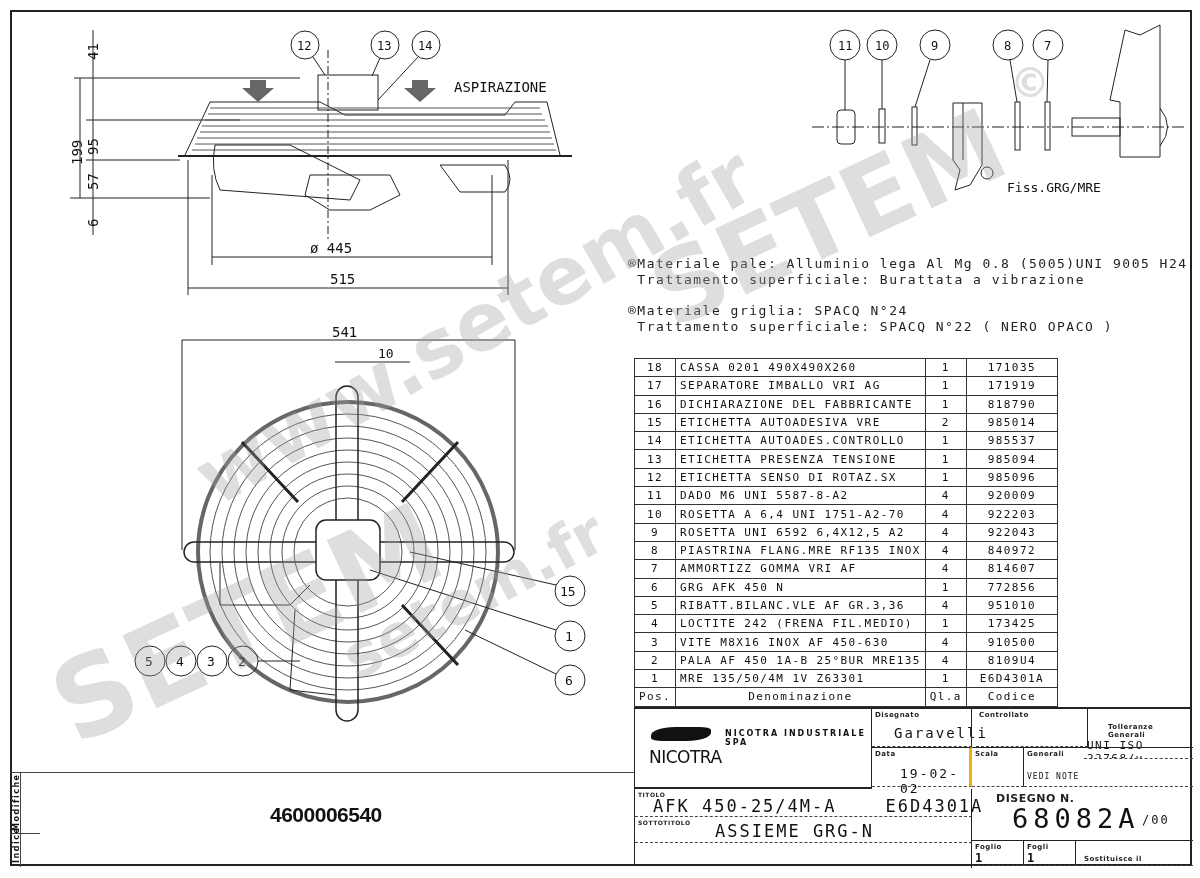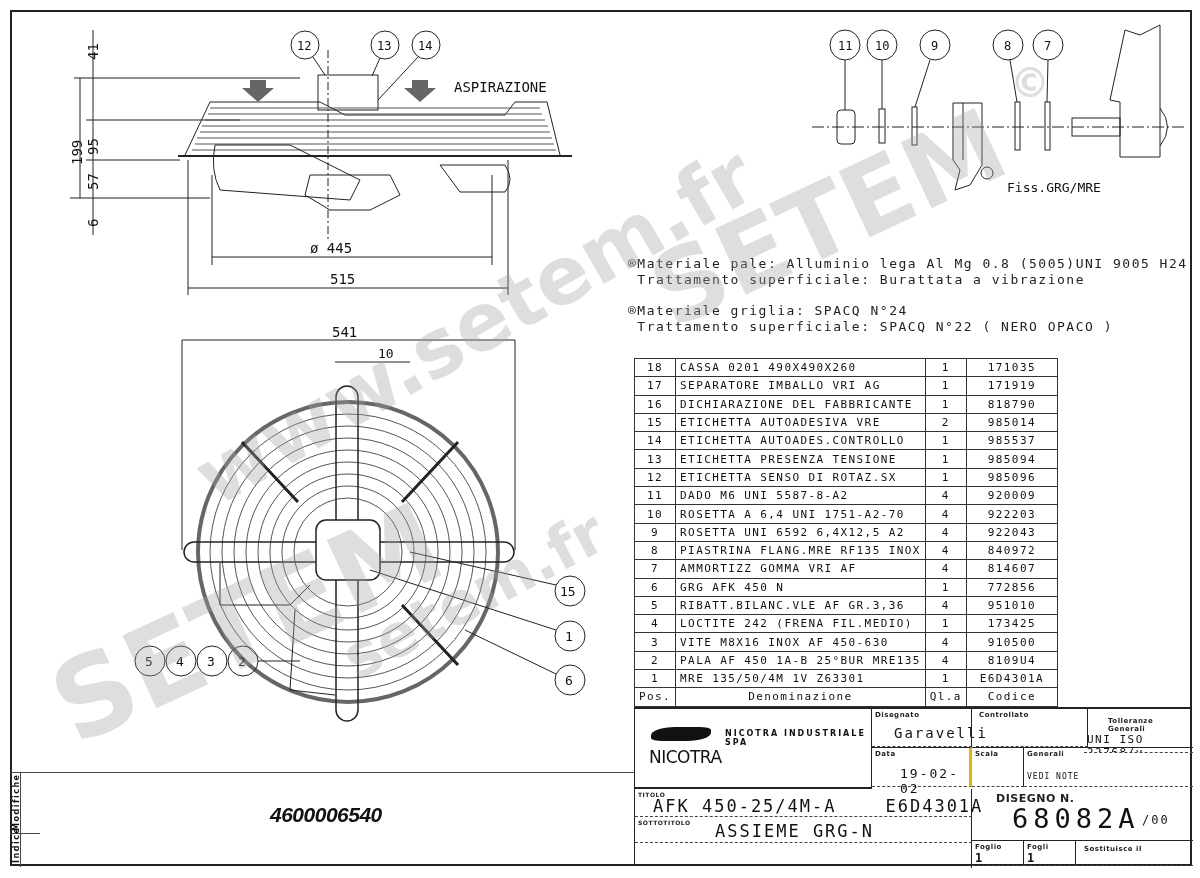--- a/index.html
+++ b/index.html
@@ -22,21 +22,21 @@
   .cell{position:absolute;box-sizing:border-box;}
   .lbl{position:absolute;font-size:7px;font-weight:bold;letter-spacing:.5px;color:#222;font-family:"DejaVu Sans","Liberation Sans",sans-serif;}
   .dash{border-bottom:1px dashed #444;}
   .val{position:absolute;font-size:14px;letter-spacing:2px;}
   .logo-wave{position:absolute;left:16px;top:18px;width:60px;height:14px;background:#111;border-radius:40% 20% 40% 20%/60% 20% 60% 20%;}
   .company{position:absolute;left:90px;top:20px;font-size:8px;font-weight:bold;letter-spacing:2px;font-family:"DejaVu Sans","Liberation Sans",sans-serif;}
   .brand{position:absolute;left:14px;top:38px;font-size:17px;font-weight:normal;font-family:"DejaVu Sans","Liberation Sans",sans-serif;letter-spacing:-.5px;}
   
   .bl{position:absolute;left:10px;top:772px;width:624px;height:94px;border-top:1px solid #444;}
   .vert{position:absolute;font-size:8px;font-weight:bold;letter-spacing:1.5px;transform:rotate(-90deg);transform-origin:left top;font-family:"DejaVu Sans","Liberation Sans",sans-serif;}
-  .partno{position:absolute;left:260px;top:30px;font-size:21px;font-weight:bold;font-style:italic;font-family:"Liberation Sans","DejaVu Sans",sans-serif;letter-spacing:-.5px;}
+  .partno{position:absolute;left:260px;top:30px;font-size:21px;font-weight:bold;font-family:"Liberation Sans","DejaVu Sans",sans-serif;letter-spacing:-.5px;}
   .watermark{position:absolute;font-family:"DejaVu Sans","Liberation Sans",sans-serif;font-weight:bold;color:rgba(160,160,160,0.35);white-space:nowrap;pointer-events:none;}
 </style>
 </head>
 <body>
 
 <div class="frame"></div>
 
 <svg class="abs" style="left:60px;top:20px" width="520" height="280">
   <g stroke="#222" fill="none" stroke-width="1">
 
@@ -322,21 +322,21 @@
   </div>
 
   <div class="cell dash" style="left:237px;top:0;width:100px;height:38px;border-right:1px solid #222;">
     <div class="lbl" style="left:3px;top:2px">Disegnato</div>
     <div class="val" style="left:22px;top:16px">Garavelli</div>
   </div>
   <div class="cell dash" style="left:320px;top:0;width:112px;height:38px;border-right:1px solid #222;margin-left:21px;">
     <div class="lbl" style="left:3px;top:2px">Controllato</div>
     <div class="val" style="left:6px;top:16px"></div>
   </div>
-  <div class="cell dash" style="left:449px;top:6px;width:109px;height:38px;overflow:hidden;">
+  <div class="cell dash" style="left:449px;top:12px;width:109px;height:38px;overflow:hidden;">
     <div class="lbl" style="left:24px;top:2px">Tolleranze Generali</div>
     <div class="val" style="left:3px;top:18px;font-size:11px;letter-spacing:1.5px">UNI ISO 22768/v</div>
   </div>
 
   <div class="cell dash" style="left:237px;top:38px;width:100px;height:40px;border-right:3px solid #eab308;border-top:1px solid #222;">
     <div class="lbl" style="left:3px;top:2px">Data</div>
     <div class="val" style="left:28px;top:18px;font-size:13px">19-02-02</div>
   </div>
   <div class="cell dash" style="left:337px;top:38px;width:52px;height:40px;border-right:1px solid #222;border-top:1px solid #222;">
     <div class="lbl" style="left:3px;top:2px">Scala</div>
@@ -365,21 +365,21 @@
 
   <div class="cell dash" style="left:337px;top:132px;width:52px;height:25px;border-right:1px solid #222;">
     <div class="lbl" style="left:3px;top:2px">Foglio</div>
     <div class="val" style="left:3px;top:10px;font-size:12px;font-weight:bold">1</div>
   </div>
   <div class="cell dash" style="left:389px;top:132px;width:52px;height:25px;border-right:1px solid #222;">
     <div class="lbl" style="left:3px;top:2px">Fogli</div>
     <div class="val" style="left:3px;top:10px;font-size:12px;font-weight:bold">1</div>
   </div>
   <div class="cell dash" style="left:441px;top:132px;width:117px;height:25px;">
-    <div class="lbl" style="left:8px;top:4px">Sostituisce il</div>
+    <div class="lbl" style="left:8px;top:14px">Sostituisce il</div>
     <div class="val" style="left:6px;top:10px"></div>
   </div>
 </div>
 
 <div class="bl">
   <div class="abs" style="left:10px;top:0;width:1px;height:94px;background:#444"></div>
   <div class="abs" style="left:0;top:60px;width:30px;height:1px;background:#444"></div>
   <div class="vert" style="left:2px;top:58px">Modifiche</div>
   <div class="vert" style="left:2px;top:90px">Indice</div>
   <div class="partno">4600006540</div>

